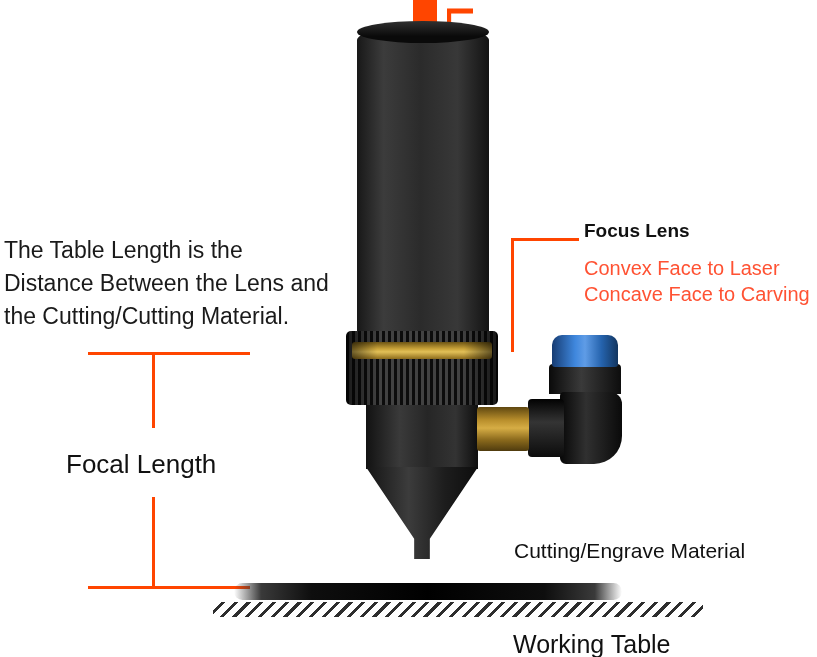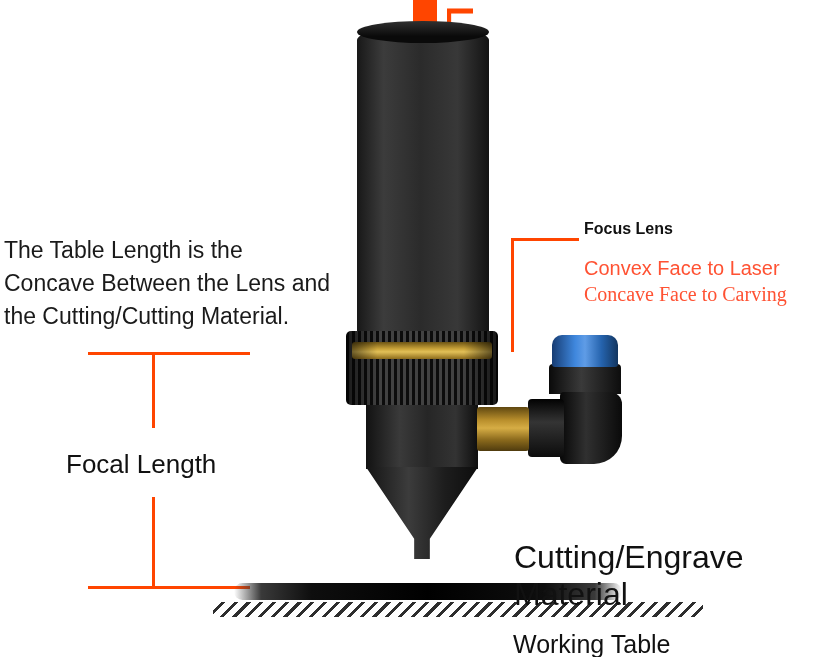--- a/index.html
+++ b/index.html
@@ -114,29 +114,29 @@
     background: repeating-linear-gradient(135deg, transparent 0 6px, #2e2e2e 6px 9px);
   }
 
   
   .desc {
     left: 4px; top: 234px; width: 330px;
     font-size: 23px; line-height: 33px; color: #1a1a1a;
   }
   .focus-title {
     left: 584px; top: 220px;
-    font-size: 16px; font-weight: 700; color: #111111;
+    font-size: 19px; font-weight: 700; color: #111111;
   }
   .focus-note1 { left: 584px; top: 257px; font-size: 20px; color: #FF5233; }
-  .focus-note2 { left: 584px; top: 283px; font-size: 20px; color: #FF5233; font-family: Liberation Serif, serif; }
+  .focus-note2 { left: 584px; top: 283px; font-size: 20px; color: #FF5233; }
   .focal-length-label {
     left: 66px; top: 449px;
     font-size: 26px; font-weight: 400; color: #111111;
   }
-  .material-label { left: 514px; top: 539px; font-size: 32px; color: #111111; }
+  .material-label { left: 514px; top: 539px; font-size: 21px; color: #111111; }
   .working-table-label { left: 513px; top: 630px; font-size: 25px; color: #111111; }
 </style>
 </head>
 <body>
 
 <div class="canvas">
 
   <div class="abs arrow-shaft"></div>
   <div class="abs arrow-head"></div>
   <div class="abs laser-label">Laser</div>
@@ -159,21 +159,21 @@
   <div class="abs oline fl-tick-top"></div>
   <div class="abs oline fl-line-top"></div>
   <div class="abs oline fl-line-bottom"></div>
   <div class="abs oline fl-tick-bottom"></div>
 
   <div class="abs material-strip"></div>
   <div class="abs table-hatch"></div>
 
   <div class="abs desc">
     <div>The Table Length is the</div>
-    <div>Concave Between the Lens and</div>
+    <div>Distance Between the Lens and</div>
     <div>the Cutting/Cutting Material.</div>
   </div>
 
   <div class="abs focus-title">Focus Lens</div>
   <div class="abs focus-note1">Convex Face to Laser</div>
   <div class="abs focus-note2">Concave Face to Carving</div>
 
   <div class="abs focal-length-label">Focal Length</div>
   <div class="abs material-label">Cutting/Engrave Material</div>
   <div class="abs working-table-label">Working Table</div>

